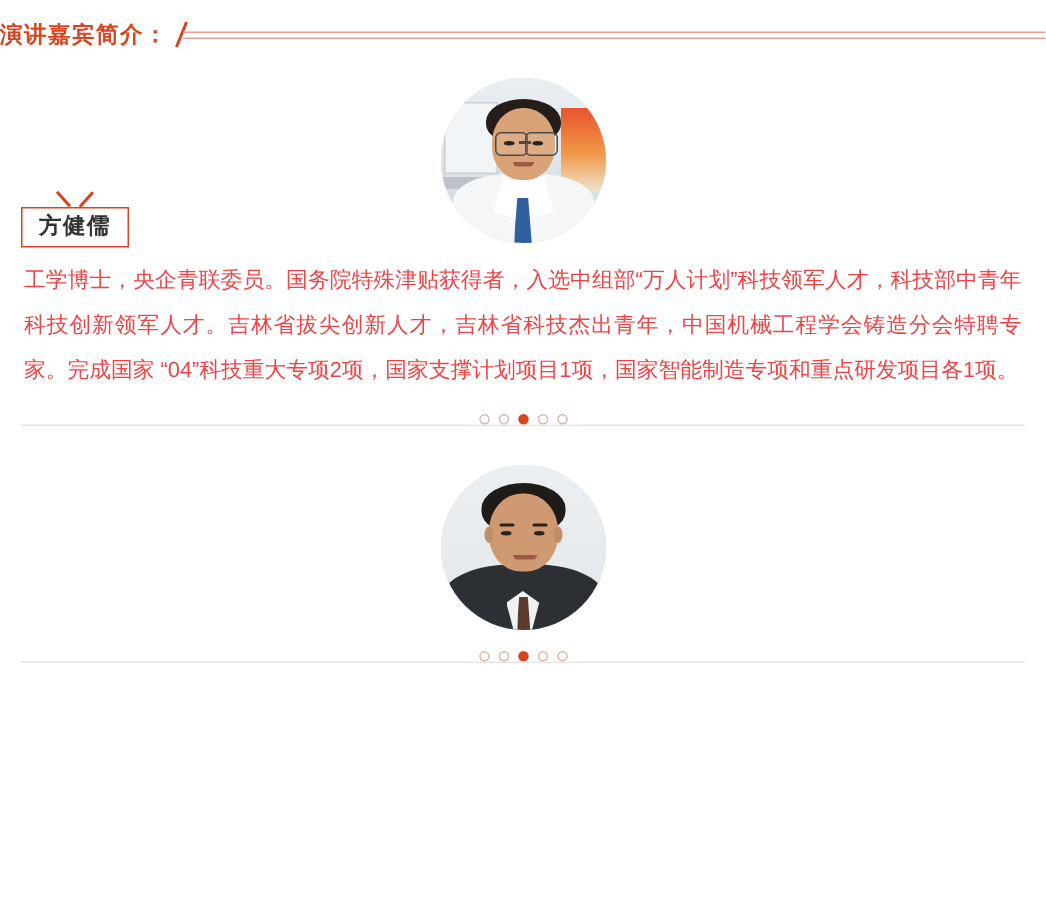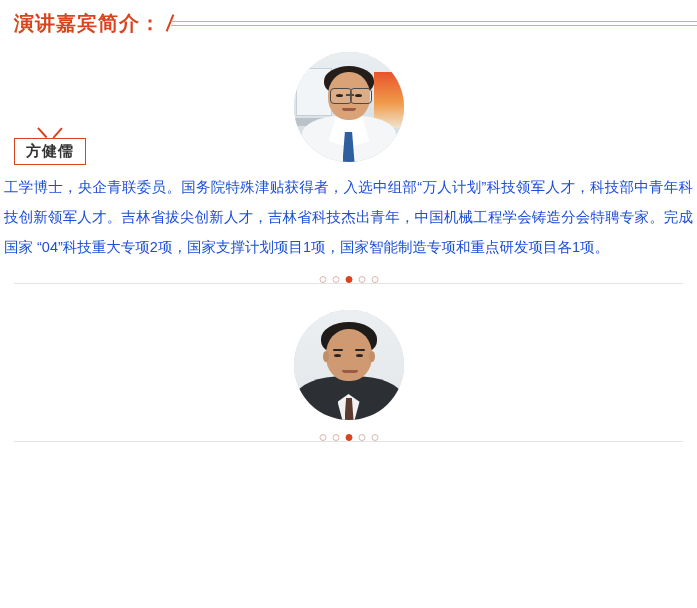--- a/index.html
+++ b/index.html
@@ -23,25 +23,24 @@
 
   
   .header {
     position: relative;
     height: 30px;
     margin: 8px 0 0 0;
     display: flex;
     align-items: center;
   }
   .header-title {
-    font-size: 20px;
+    font-size: 15px;
     font-weight: bold;
     color: #d9441f;
     letter-spacing: 1px;
-    padding-left: 14px;
     white-space: nowrap;
   }
   .header-rule {
     flex: 1;
     height: 10px;
     margin-left: 10px;
     margin-right: 0;
     position: relative;
   }
   .header-rule .line-a {
@@ -66,21 +65,21 @@
     top: -4px;
     width: 2px;
     height: 18px;
     background: #d9441f;
     transform: rotate(22deg);
   }
 
   
   .guest {
     position: relative;
-    padding: 0 2px;
+    padding: 0 14px;
   }
 
   .portrait-wrap {
     display: flex;
     justify-content: center;
     margin-top: 14px;
   }
   .portrait {
     width: 110px;
     height: 110px;
@@ -334,21 +333,21 @@
     letter-spacing: 1px;
     background: #ffffff;
     box-sizing: border-box;
     line-height: 1.1;
   }
 
   
   .bio {
     font-size: 14.5px;
     line-height: 30px;
-    color: #1d4ed8;
+    color: #ef4444;
     text-align: justify;
     text-justify: inter-ideograph;
     margin: 10px 0 0 0;
     padding: 0 2px;
   }
 
   
   .divider {
     position: relative;
     height: 26px;

